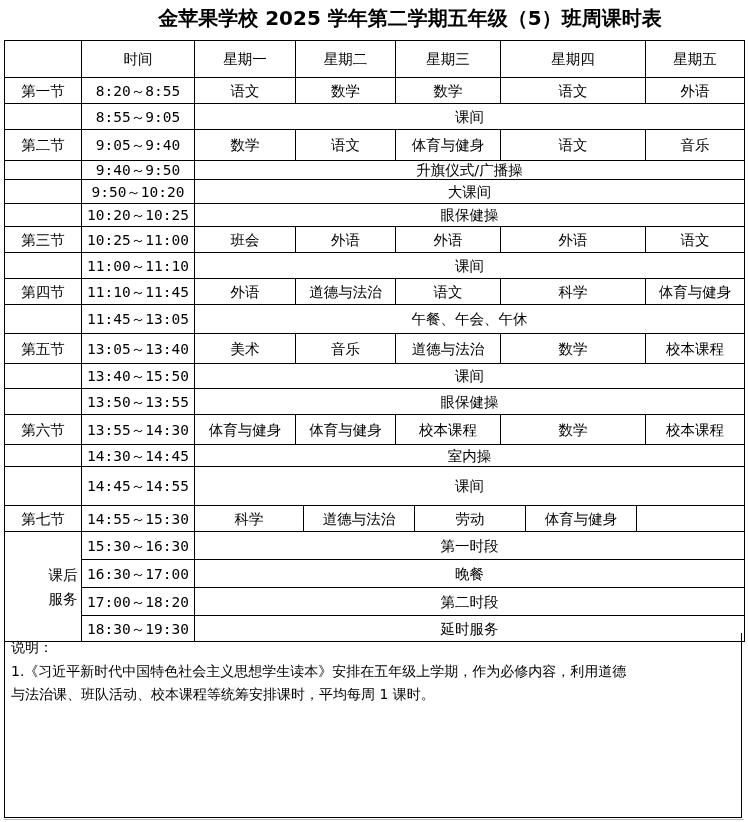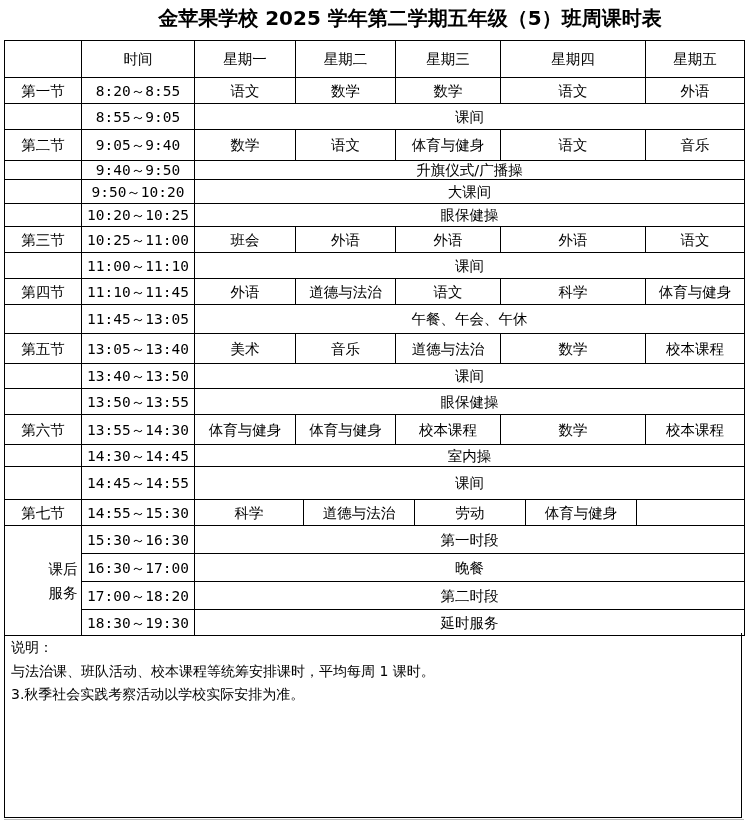--- a/index.html
+++ b/index.html
@@ -122,21 +122,21 @@
     <td>第五节</td>
     <td class="time">13:05～13:40</td>
     <td>美术</td>
     <td>音乐</td>
     <td>道德与法治</td>
     <td>数学</td>
     <td>校本课程</td>
   </tr>
   <tr style="height:25px">
     <td></td>
-    <td class="time">13:40～13:50</td>
+    <td class="time">13:40～15:50</td>
     <td colspan="5">课间</td>
   </tr>
   <tr style="height:26px">
     <td></td>
     <td class="time">13:50～13:55</td>
     <td colspan="5">眼保健操</td>
   </tr>
 
   <tr style="height:30px">
     <td>第六节</td>
@@ -145,21 +145,21 @@
     <td>体育与健身</td>
     <td>校本课程</td>
     <td>数学</td>
     <td>校本课程</td>
   </tr>
   <tr style="height:22px">
     <td></td>
     <td class="time">14:30～14:45</td>
     <td colspan="5">室内操</td>
   </tr>
-  <tr style="height:33px">
+  <tr style="height:39px">
     <td></td>
     <td class="time">14:45～14:55</td>
     <td colspan="5">课间</td>
   </tr>
 
   <tr style="height:26px">
     <td>第七节</td>
     <td class="time">14:55～15:30</td>
     <td colspan="5" class="p7wrap">
       <div class="p7">
@@ -190,16 +190,16 @@
   </tr>
   <tr style="height:26px">
     <td class="time">18:30～19:30</td>
     <td colspan="5">延时服务</td>
   </tr>
 </tbody>
   </table>
 
 <div class="notes">
   <div>说明：</div>
+  <div>1.《习近平新时代中国特色社会主义思想学生读本》安排在五年级上学期，作为必修内容，利用道德</div>
   <div>与法治课、班队活动、校本课程等统筹安排课时，平均每周 1 课时。</div>
-  <div>3.秋季社会实践考察活动以学校实际安排为准。</div>
 </div>
 <div class="bottom-ghost"></div>
 
 </body></html>

